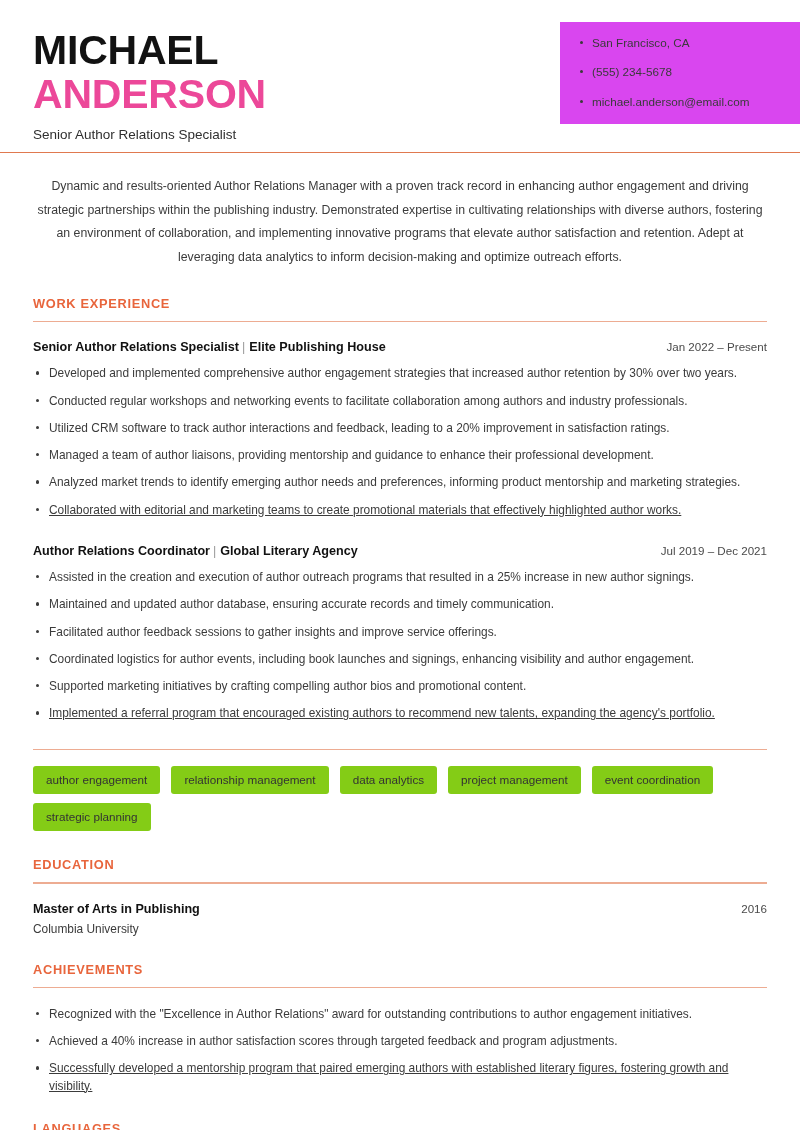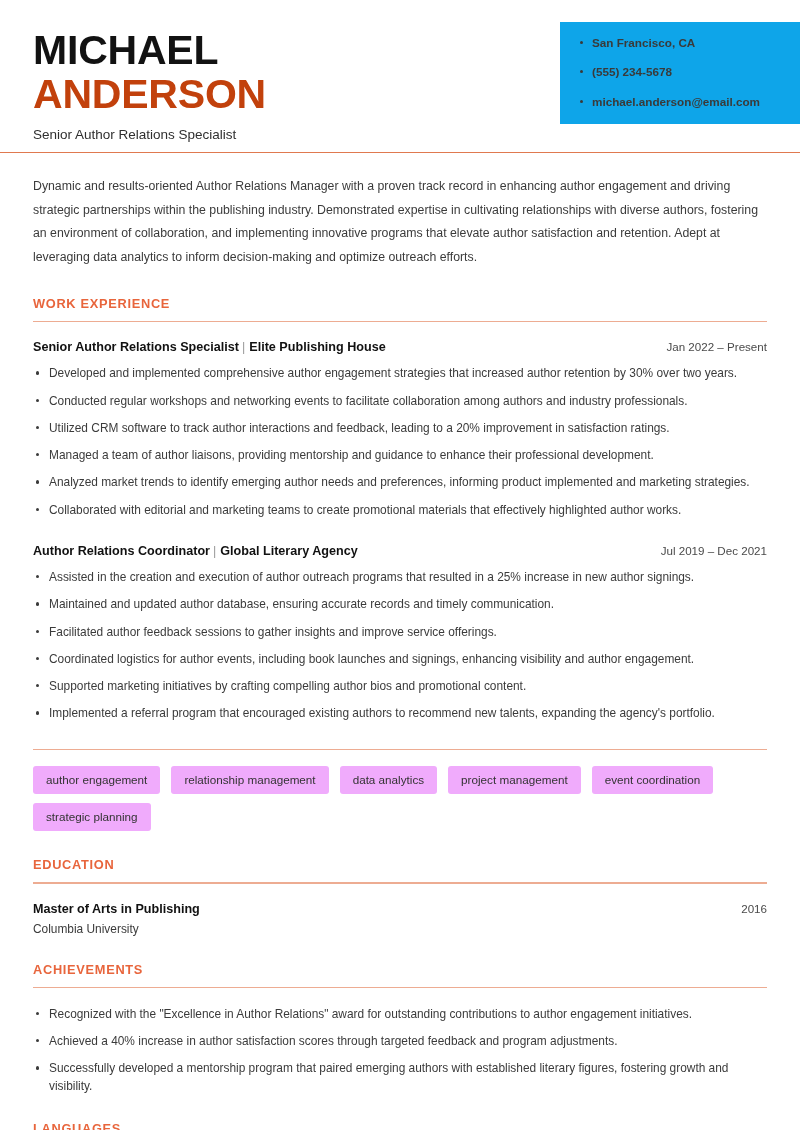--- a/index.html
+++ b/index.html
@@ -39,34 +39,33 @@
     padding-left: 33px;
     padding-top: 6px;
   }
   .name-line {
     font-size: 41px;
     line-height: 1.08;
     font-weight: bold;
     letter-spacing: -0.2px;
   }
   .name-first { color: #121212; }
-  .name-last { color: #c2410c; }
+  .name-last { color: #ec4899; }
   .headline {
     margin-top: 10px;
     font-size: 13.5px;
     color: #2f2f2f;
     font-weight: normal;
   }
 
   .contact-box {
     width: 240px;
-    background: #0ea5e9;
+    background: #d946ef;
     padding: 14px 16px 14px 20px;
     margin-top: 0;
-    font-weight: bold;
   }
   .contact-list {
     list-style: none;
     margin: 0;
     padding: 0;
   }
   .contact-item {
     position: relative;
     font-size: 11.7px;
     color: #3a3a3a;
@@ -97,20 +96,21 @@
   .content {
     padding: 0 33px;
   }
 
   .summary {
     margin-top: 22px;
     font-size: 12.3px;
     line-height: 1.92;
     color: #3b3b3b;
     max-width: 735px;
+    text-align: center;
   }
 
   .section { margin-top: 26px; }
   .section-title {
     font-size: 12.8px;
     font-weight: bold;
     letter-spacing: 0.7px;
     color: #e8653c;
     text-transform: uppercase;
   }
@@ -152,21 +152,21 @@
     padding: 0;
   }
   .bullets li {
     position: relative;
     padding-left: 16px;
     font-size: 11.9px;
     line-height: 1.45;
     color: #3b3b3b;
     margin-bottom: 10px;
   }
-  .bullets li:last-child { margin-bottom: 0; }
+  .bullets li:last-child { margin-bottom: 0; text-decoration: underline; }
   .bullets li::before {
     content: "";
     position: absolute;
     left: 3px;
     top: 6px;
     width: 3.2px;
     height: 3.2px;
     border-radius: 50%;
     background: #3b3b3b;
   }
@@ -174,21 +174,21 @@
   .entry + .entry { margin-top: 24px; }
 
   
   .chips {
     display: flex;
     flex-wrap: wrap;
     gap: 9px 11px;
     margin-top: 16px;
   }
   .chip {
-    background: #f0abfc;
+    background: #84cc16;
     border-radius: 3px;
     padding: 7px 13px;
     font-size: 11.7px;
     color: #333333;
     line-height: 1.2;
     white-space: nowrap;
   }
 
   
   .edu-head {
@@ -257,21 +257,21 @@
           <div class="entry-title">
             <span>Senior Author Relations Specialist</span><span class="entry-sep">|</span><span>Elite Publishing House</span>
           </div>
           <div class="entry-date">Jan 2022 – Present</div>
         </div>
         <ul class="bullets">
           <li>Developed and implemented comprehensive author engagement strategies that increased author retention by 30% over two years.</li>
           <li>Conducted regular workshops and networking events to facilitate collaboration among authors and industry professionals.</li>
           <li>Utilized CRM software to track author interactions and feedback, leading to a 20% improvement in satisfaction ratings.</li>
           <li>Managed a team of author liaisons, providing mentorship and guidance to enhance their professional development.</li>
-          <li>Analyzed market trends to identify emerging author needs and preferences, informing product implemented and marketing strategies.</li>
+          <li>Analyzed market trends to identify emerging author needs and preferences, informing product mentorship and marketing strategies.</li>
           <li>Collaborated with editorial and marketing teams to create promotional materials that effectively highlighted author works.</li>
         </ul>
       </div>
 
       <div class="entry">
         <div class="entry-head">
           <div class="entry-title">
             <span>Author Relations Coordinator</span><span class="entry-sep">|</span><span>Global Literary Agency</span>
           </div>
           <div class="entry-date">Jul 2019 – Dec 2021</div>

